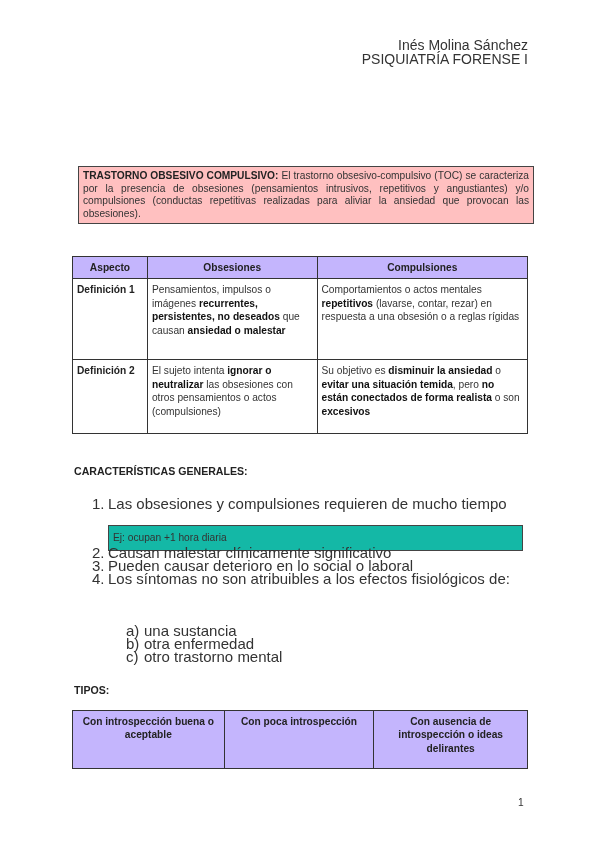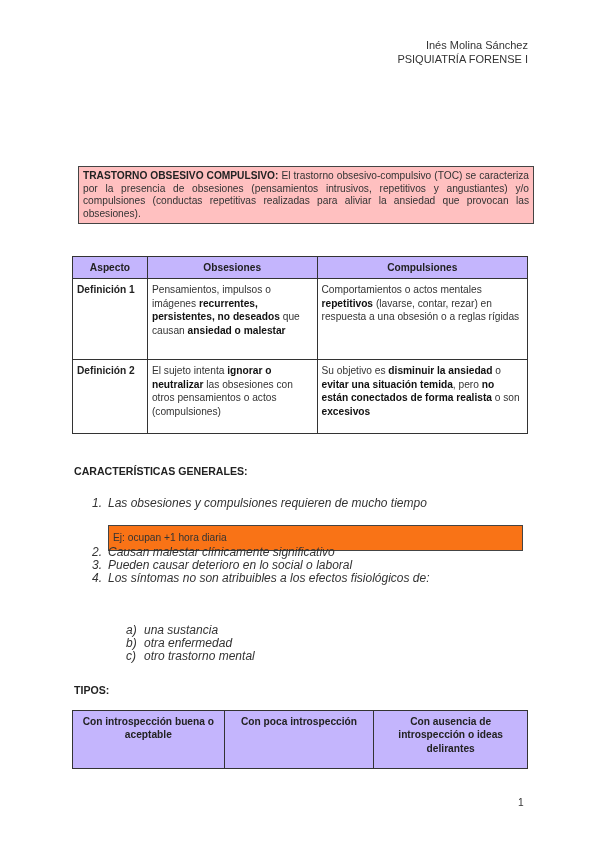--- a/index.html
+++ b/index.html
@@ -1,33 +1,33 @@
 <!DOCTYPE html>
 <html><head>
 <meta charset="utf-8">
 <style>
   html, body { margin: 0; padding: 0; background: #ffffff; }
   body { width: 600px; height: 848px; position: relative; overflow: hidden;
          font-family: "Liberation Sans", "DejaVu Sans", sans-serif; color: #222; }
   .abs { position: absolute; }
-  .header-right { right: 72px; top: 38px; text-align: right; font-size: 11px; line-height: 14px; color: #333; }
+  .header-right { right: 72px; top: 38px; text-align: right; font-size: 14px; line-height: 14px; color: #333; }
   .doc-title { left: 60px; width: 480px; top: 95px; text-align: center; font-weight: bold;
                font-size: 13.6px; line-height: 19px; color: #333; letter-spacing: 0.1px; }
   .pink-box { left: 72px; top: 166px; width: 446px; background: #ffc0c0; border: 1.5px solid #444;
               padding: 3px 4px 3px 4px; font-size: 10.2px; line-height: 12.6px; color: #333; text-align: justify; margin-left: 6px; }
   .pink-box b { color: #222; }
   table.t { position: absolute; border-collapse: collapse; font-size: 10.2px; line-height: 13.4px; color: #333; }
   table.t td, table.t th { border: 1.3px solid #333; vertical-align: top; padding: 4px 4px; }
   table.t th { background: #c4b5fd; font-weight: bold; color: #222; }
   table.t td.aspect { font-weight: bold; color: #222; }
   table.t b { color: #111; }
   .section { left: 74px; font-weight: bold; font-size: 10.6px; color: #222; }
-  .list { font-size: 12px; line-height: 13px; color: #333; font-style: italic; }
+  .list { font-size: 15px; line-height: 13px; color: #333; }
   .list .num { display: inline-block; width: 16px; }
-  .green-box { left: 108px; top: 525px; width: 409px; height: 24px; background: #f97316; border: 1.3px solid #444;
+  .green-box { left: 108px; top: 525px; width: 409px; height: 24px; background: #14b8a6; border: 1.3px solid #444;
                font-size: 10.2px; line-height: 24px; padding-left: 4px; color: #333; }
   .sublist .num { display: inline-block; width: 18px; }
   .page-num { left: 518px; top: 797px; font-size: 10.2px; color: #333; }
 </style>
 </head>
 <body>
 
 <div class="abs header-right">
   <div>Inés Molina Sánchez</div>
   <div>PSIQUIATRÍA FORENSE I</div>

